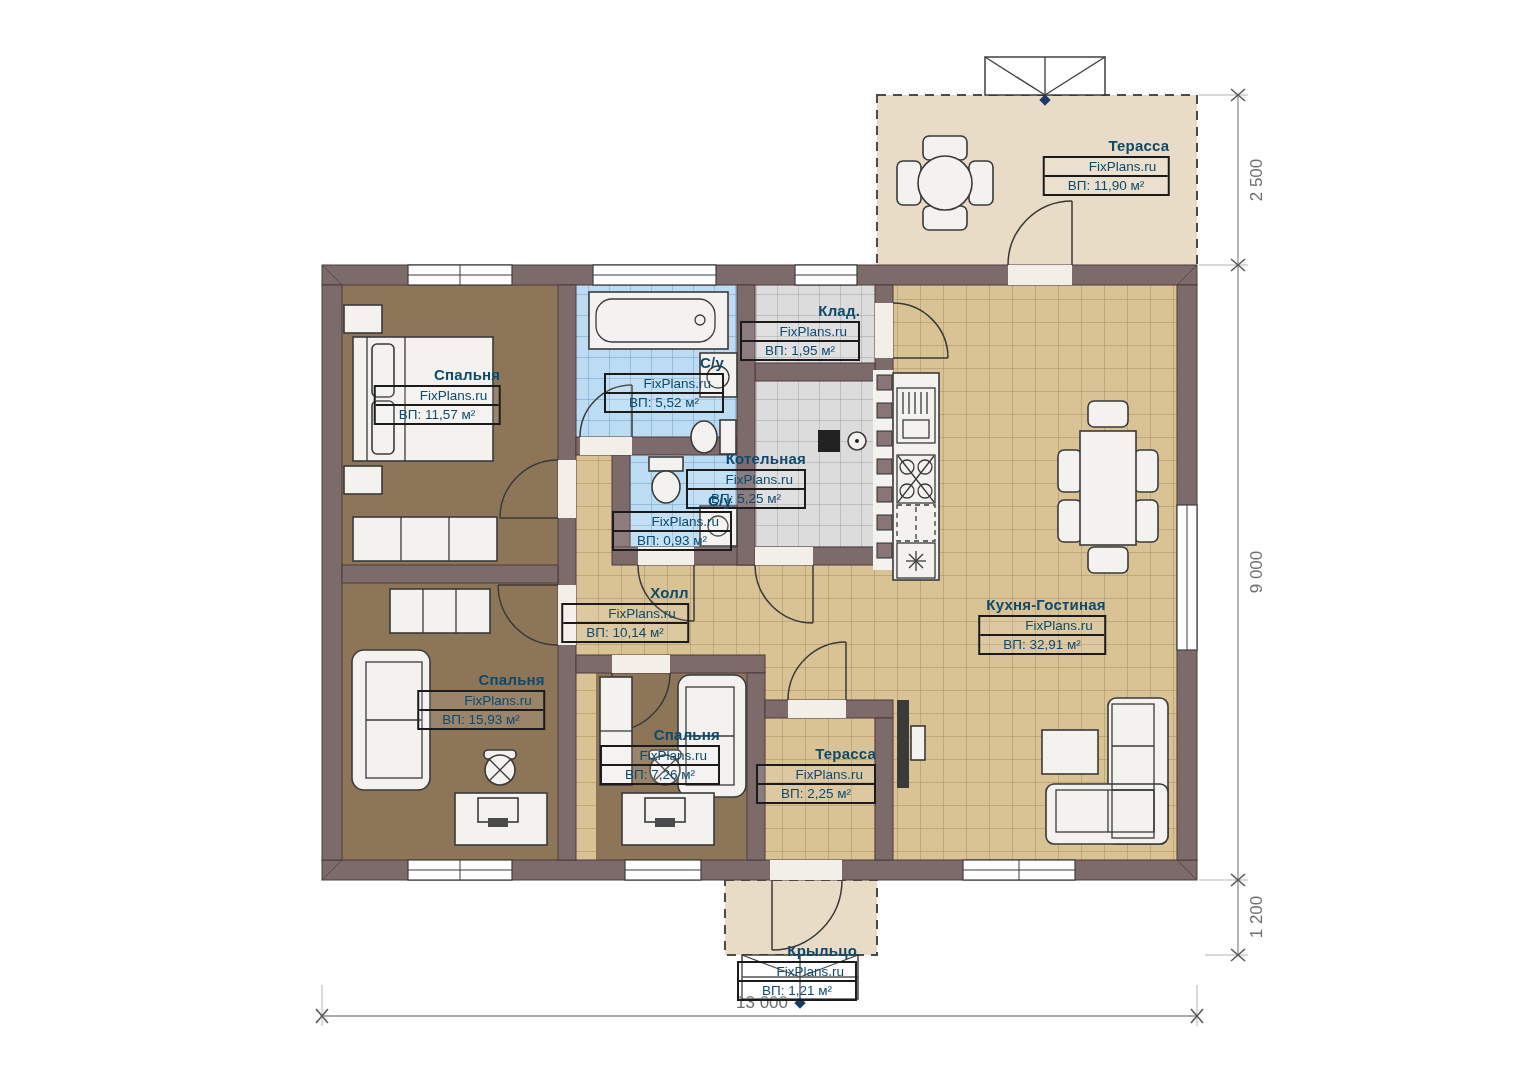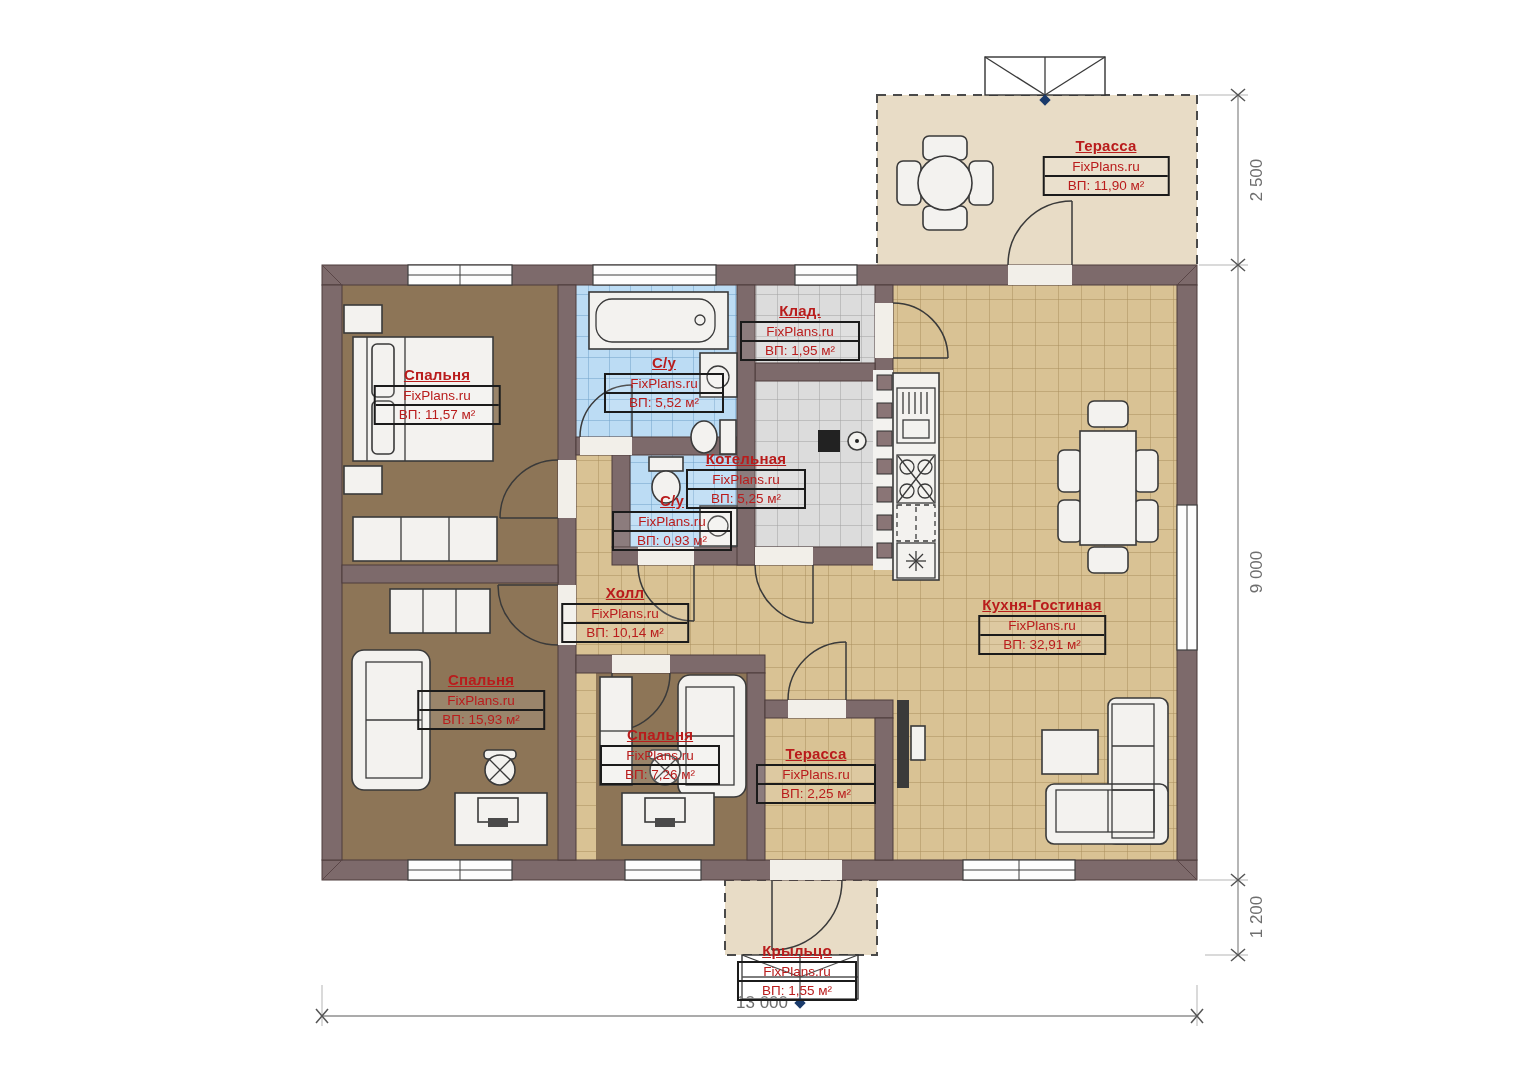--- a/index.html
+++ b/index.html
@@ -3,27 +3,26 @@
 <meta charset="utf-8">
 <style>
   html,body{margin:0;padding:0;background:#ffffff;}
   #stage{
     position:relative;width:1528px;height:1080px;background:#ffffff;overflow:hidden;
     font-family:"Liberation Sans", sans-serif;
   }
   #plan-svg{position:absolute;left:0;top:0;}
   
   .room-label{
-    position:absolute;transform:translateX(-50%);text-align:center;color:#b91c1c;z-index:5;
+    position:absolute;transform:translateX(-50%);text-align:right;color:#0c4a6e;z-index:5;
     white-space:nowrap;
-    text-decoration:underline;
   }
   .room-name{font-size:15px;font-weight:bold;letter-spacing:.2px;margin-bottom:2px;}
   .room-box{display:inline-block;border:2px solid #1b1b1b;background:rgba(255,255,255,0.12);}
-  .room-watermark{font-size:13.5px;padding:1px 2px;border-bottom:2px solid #1b1b1b;}
+  .room-watermark{font-size:13.5px;padding:1px 11px;border-bottom:2px solid #1b1b1b;}
   .room-area{font-size:13.5px;padding:1px 23px;}
   
   .dim-label{
     position:absolute;color:#6e6e6e;font-size:17px;z-index:4;white-space:nowrap;
     transform:translate(-50%,-50%);
   }
   .dim-label.vert{transform:translate(-50%,-50%) rotate(-90deg);}
   
   .wall{fill:#7d6a6b;stroke:#4e3c3d;stroke-width:1;}
   .furn{fill:#f3f2ef;stroke:#3a3a3a;stroke-width:1.6;}
@@ -493,21 +492,21 @@
     <div class="room-box">
       <div class="room-watermark">FixPlans.ru</div>
       <div class="room-area">ВП: 2,25 м²</div>
     </div>
   </div>
 
   <div class="room-label" style="left:797px;top:942px">
     <div class="room-name">Крыльцо</div>
     <div class="room-box">
       <div class="room-watermark">FixPlans.ru</div>
-      <div class="room-area">ВП: 1,55 м²</div>
+      <div class="room-area">ВП: 1,21 м²</div>
     </div>
   </div>
 
   <div class="dim-label vert" style="left:1257px;top:180px">2 500</div>
   <div class="dim-label vert" style="left:1257px;top:572px">9 000</div>
   <div class="dim-label vert" style="left:1257px;top:917px">1 200</div>
   <div class="dim-label" style="left:762px;top:1003px">13 000</div>
 
 </div>
 

